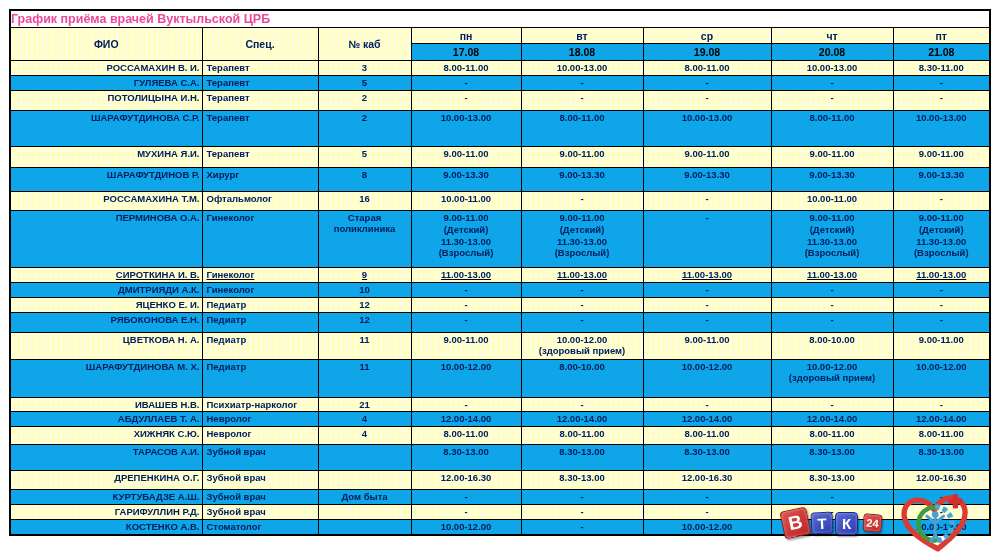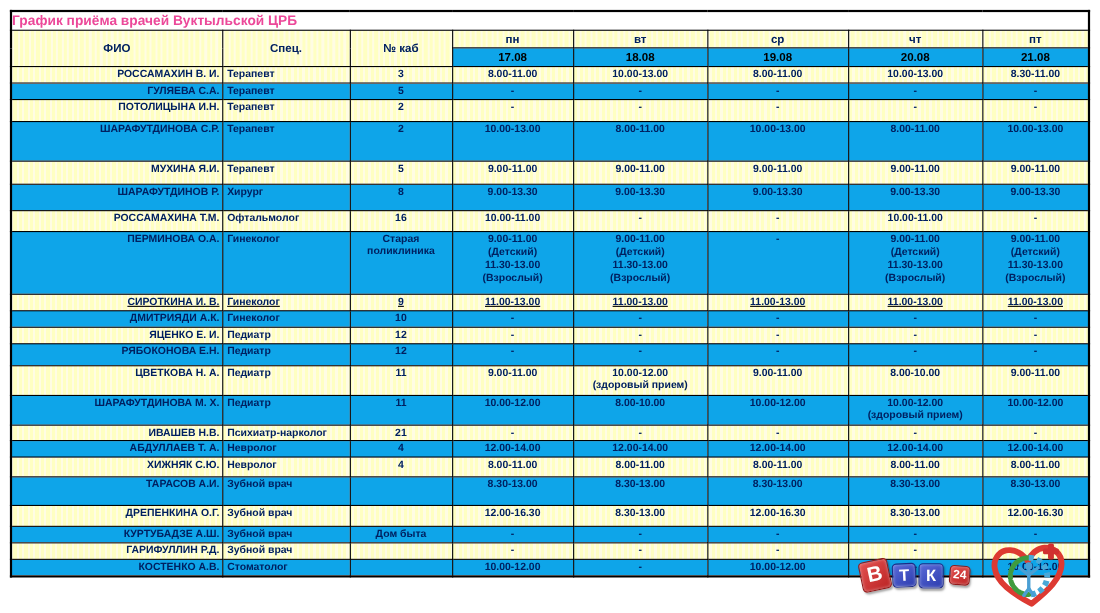--- a/index.html
+++ b/index.html
@@ -238,21 +238,21 @@
     <td class="c-spec">Педиатр</td>
     <td class="c-cab">11</td>
     <td class="c-time">9.00-11.00</td>
     <td class="c-time">10.00-12.00
 (здоровый прием)</td>
     <td class="c-time">9.00-11.00</td>
     <td class="c-time">8.00-10.00</td>
     <td class="c-time">9.00-11.00</td>
   </tr>
 
-  <tr class="gray-bg" style="height: 27px;">
+  <tr class="gray-bg" style="height: 38px;">
     <td class="c-fio">ШАРАФУТДИНОВА М. Х.</td>
     <td class="c-spec">Педиатр</td>
     <td class="c-cab">11</td>
     <td class="c-time">10.00-12.00</td>
     <td class="c-time">8.00-10.00</td>
     <td class="c-time">10.00-12.00</td>
     <td class="c-time">10.00-12.00
 (здоровый прием)</td>
     <td class="c-time">10.00-12.00</td>
   </tr>

